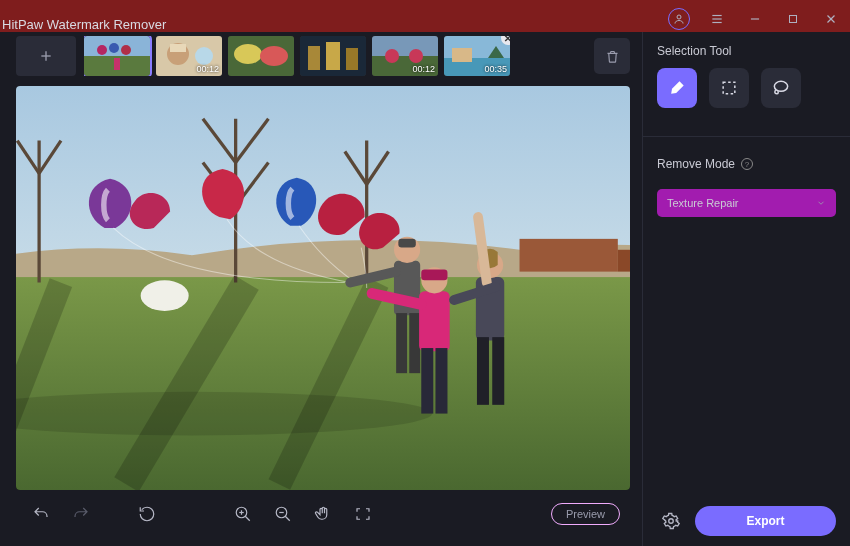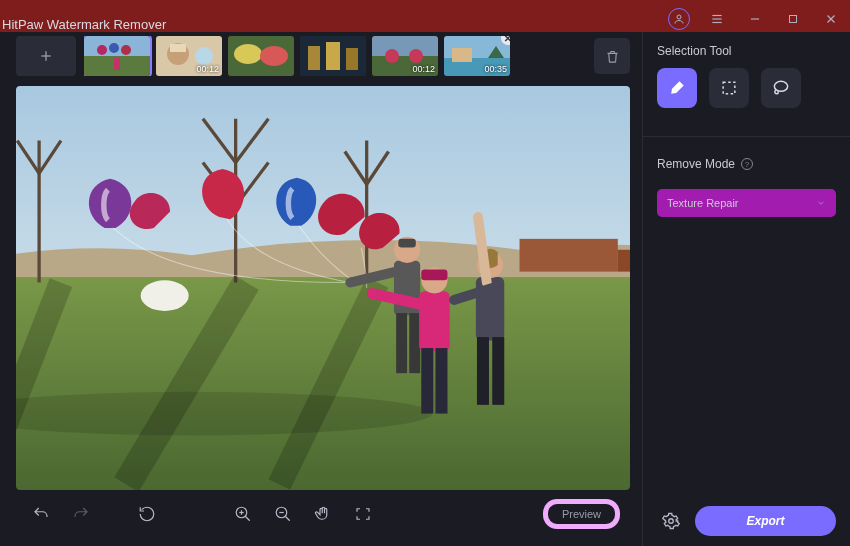--- a/index.html
+++ b/index.html
@@ -74,39 +74,39 @@
   .tb-group { display:flex; align-items:center; gap:10px; }
   .tb-spacer1 { width: 50px; }
   .tb-spacer2 { flex:1; }
   .tb-btn {
     width:30px; height:30px; display:flex; align-items:center; justify-content:center;
     border-radius:4px; cursor:pointer;
   }
   .tb-btn svg { stroke:#b6b8c6; fill:none; stroke-width:1.6;}
   .tb-btn.dim svg { stroke:#5a5c6b;}
   .preview-btn {
-    border:5px solid #f0abfc; border-radius:14px; padding:4px 14px;
+    border:1px solid #f0abfc; border-radius:14px; padding:4px 14px;
     font-size:11px; color:#9a9cad; cursor:pointer;
   }
   .section-label { font-size:12px; color:#c9cad4; margin-bottom:10px; display:flex; align-items:center; gap:6px;}
   .tool-row { display:flex; gap:12px; margin-bottom:28px;}
   .tool-btn {
     width:40px; height:40px; border-radius:8px; background:#2a2c38;
     display:flex; align-items:center; justify-content:center; cursor:pointer;
   }
   .tool-btn.active { background:#7a6cff; }
   .tool-btn svg { stroke:#d8d9e4; fill:none; stroke-width:1.8;}
   .divider { height:1px; background:#2a2c38; margin: 0 -14px 20px -14px;}
   .mode-select {
     background:#a21caf; border-radius:5px; padding:8px 10px;
     display:flex; justify-content:space-between; align-items:center;
     font-size:11px; color:#c9cad4; cursor:pointer; margin-top:8px;
   }
   .right-spacer { flex:1; }
-  .export-row { display:flex; align-items:center; gap:10px;font-style:italic;}
+  .export-row { display:flex; align-items:center; gap:10px;}
   .gear {
     width:28px; height:28px; display:flex; align-items:center; justify-content:center;
     cursor:pointer;
   }
   .export-btn {
     flex:1; background:#7a6cff; color:#fff; border-radius:16px;
     height:30px; display:flex; align-items:center; justify-content:center;
     font-size:12px; font-weight:600; cursor:pointer;
   }
   .help-ic { width:12px; height:12px; border:1px solid #888; border-radius:50%; display:inline-flex; align-items:center; justify-content:center; font-size:8px; color:#888;}

